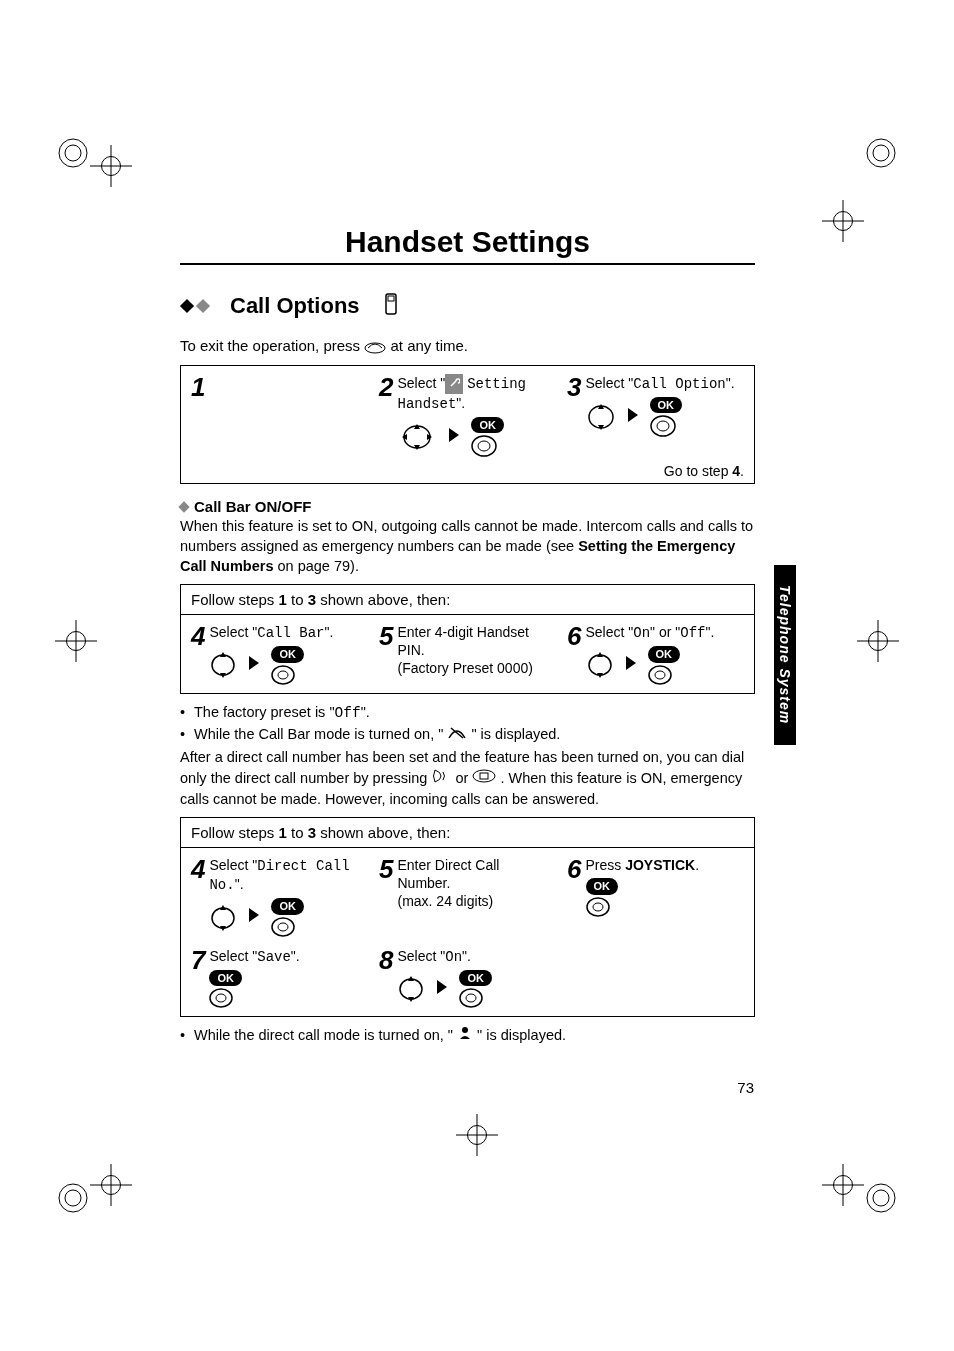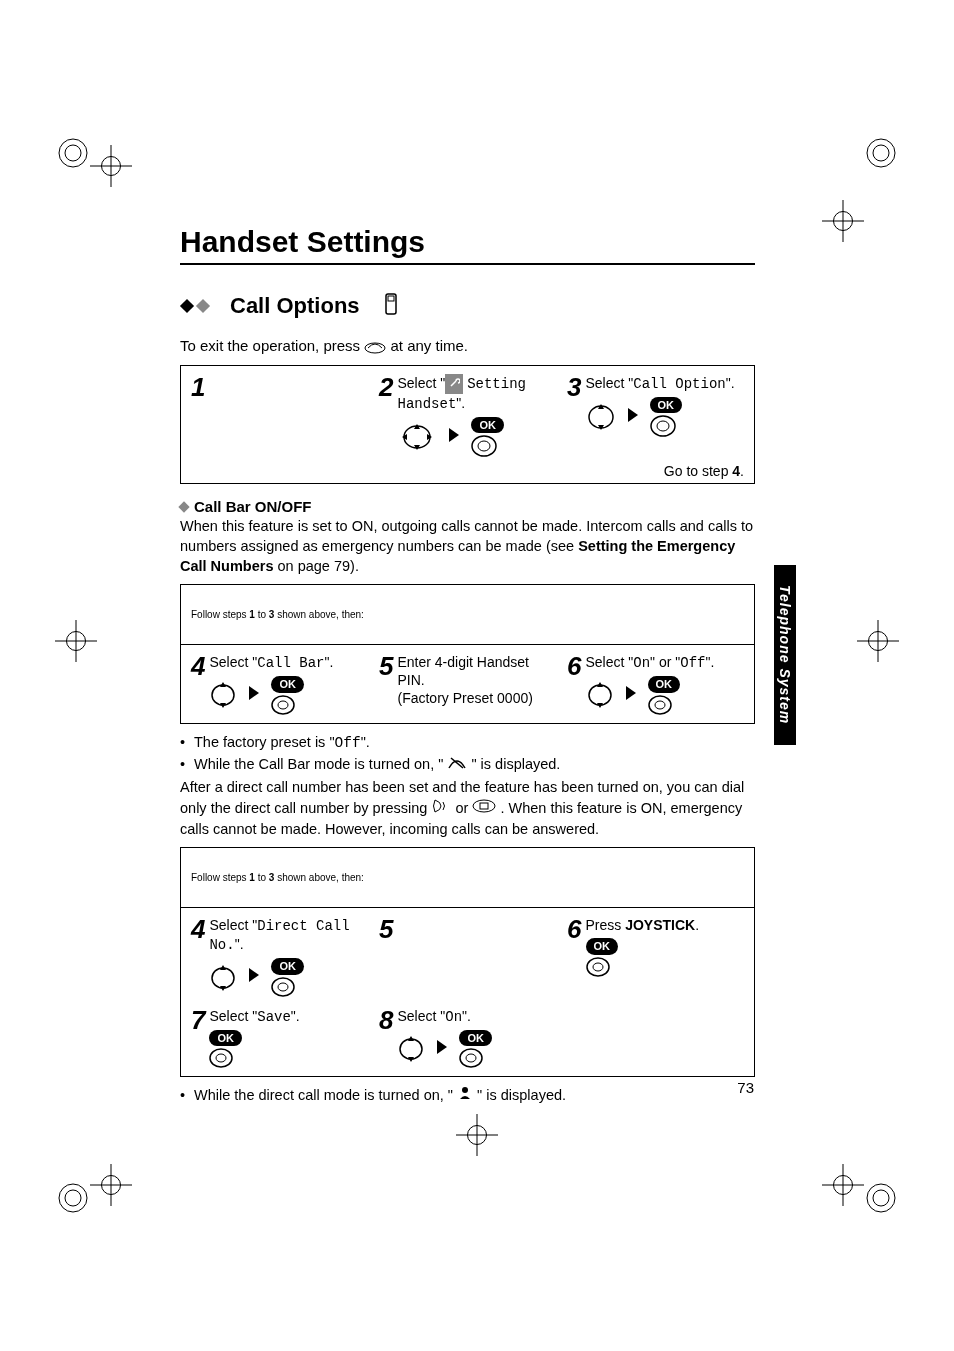--- a/index.html
+++ b/index.html
@@ -5,39 +5,39 @@
   html,body{margin:0;padding:0;background:#fff;font-family:Arial,Helvetica,sans-serif;color:#000}
   .page{width:954px;height:1351px;position:relative;margin:0 auto;box-sizing:border-box}
   .reg-mark{position:absolute;width:36px;height:36px}
   .reg-mark svg{display:block}
   .cross{position:absolute;width:42px;height:42px}
   .cross:before,.cross:after{content:"";position:absolute;background:#000}
   .cross:before{left:50%;top:0;width:1px;height:100%;transform:translateX(-.5px)}
   .cross:after{top:50%;left:0;height:1px;width:100%;transform:translateY(-.5px)}
   .cross .circ{position:absolute;left:50%;top:50%;width:18px;height:18px;border:1px solid #000;border-radius:50%;transform:translate(-50%,-50%)}
   .content{position:absolute;left:180px;top:225px;width:575px}
-  .header-title{font-size:30px;font-weight:bold;text-align:left;border-bottom:2px solid #000;padding-bottom:4px}
+  .header-title{font-size:30px;font-weight:bold;text-align:center;border-bottom:2px solid #000;padding-bottom:4px}
   .section-header{margin-top:28px;display:flex;align-items:center;gap:20px}
   .diamond-row{display:inline-flex;gap:2px}
   .diamond{width:10px;height:10px;transform:rotate(45deg);margin:2px}
   .section-title{font-size:22px;font-weight:bold}
   .exit-line{margin-top:18px;font-size:15px}
   .steps-box{border:1px solid #000;margin-top:8px;padding:8px 10px 4px 10px}
   .steps-row{display:flex;justify-content:space-between;align-items:flex-start}
   .step{display:flex;gap:4px;width:32%}
   .step-num{font-size:26px;font-weight:bold;font-style:italic;line-height:1}
   .step-body{font-size:14px;line-height:1.3}
   .mono{font-family:"Courier New",monospace}
   .ok-badge{display:inline-block;background:#000;color:#fff;font-size:11px;font-weight:bold;border-radius:10px;padding:1px 8px;vertical-align:middle}
   .icons-row{margin-top:4px;display:flex;align-items:center;gap:8px}
   .goto{text-align:right;font-size:14px;margin-top:6px}
   .sub-header{margin-top:14px;font-size:15px;font-weight:bold;display:flex;align-items:center;gap:6px}
   .sub-header .small-diamond{width:8px;height:8px;transform:rotate(45deg)}
   .body-text{font-size:14.5px;line-height:1.35;margin-top:2px}
-  .follow-bar{border:1px solid #000;border-bottom:none;padding:24px 10px;font-size:10px}
+  .follow-bar{border:1px solid #000;border-bottom:none;padding:6px 10px;font-size:15px}
   .inner-box{border:1px solid #000;padding:8px 10px}
   .bullets{margin:8px 0 0 0;padding:0;list-style:none;font-size:14.5px}
   .bullets li{padding-left:14px;position:relative;line-height:1.5}
   .bullets li:before{content:"•";position:absolute;left:0}
   .side-tab{position:absolute;right:158px;top:565px;width:22px;height:180px;background:#000;color:#fff;font-weight:bold;font-style:italic;font-size:14px;writing-mode:vertical-rl;text-orientation:mixed;display:flex;align-items:center;justify-content:center;letter-spacing:1px}
   .page-num{position:absolute;right:200px;bottom:255px;font-size:15px}
   .handset-icon{display:inline-block;vertical-align:middle;margin-left:4px}
   .small-icon{display:inline-block;vertical-align:middle}
   .wrench-box{display:inline-block;background:#888;padding:1px 3px;vertical-align:middle}
   .joy-draw{display:inline-block}
@@ -313,20 +313,24 @@
                   <svg width="24" height="20">
                       <ellipse cx="12" cy="10" rx="11" ry="9" fill="none" stroke="#000" stroke-width="1.5"></ellipse>
                       <ellipse cx="12" cy="10" rx="5" ry="4" fill="none" stroke="#000"></ellipse>
                     </svg>
                 </span>
               </div>
             </div>
           </div>
           <div class="step">
             <div class="step-num">5</div>
+            <div class="step-body">
+              <span>Enter Direct Call Number.</span><br>
+              <span>(max. 24 digits)</span>
+            </div>
           </div>
           <div class="step">
             <div class="step-num">6</div>
             <div class="step-body">
               <span>Press </span><b>JOYSTICK</b><span>.</span>
               <div class="icons-row">
                 <span class="ok-stack">
                   <span class="ok-badge">OK</span>
                   <svg width="24" height="20">
                       <ellipse cx="12" cy="10" rx="11" ry="9" fill="none" stroke="#000" stroke-width="1.5"></ellipse>

